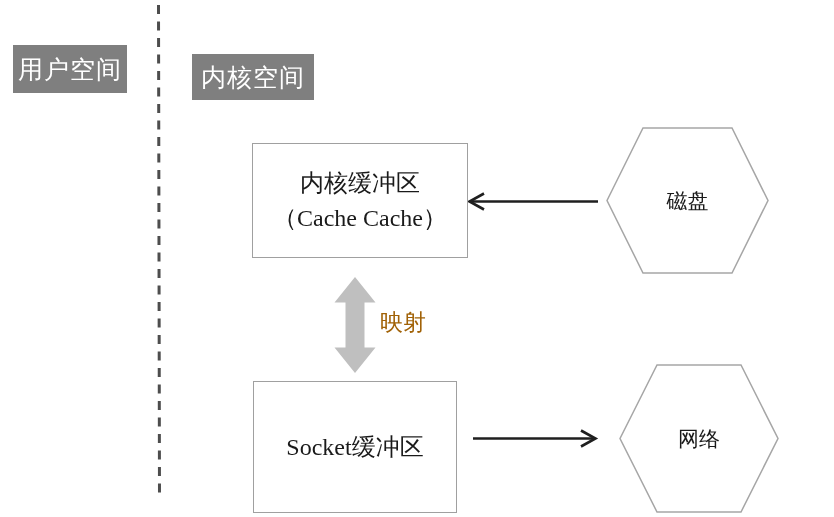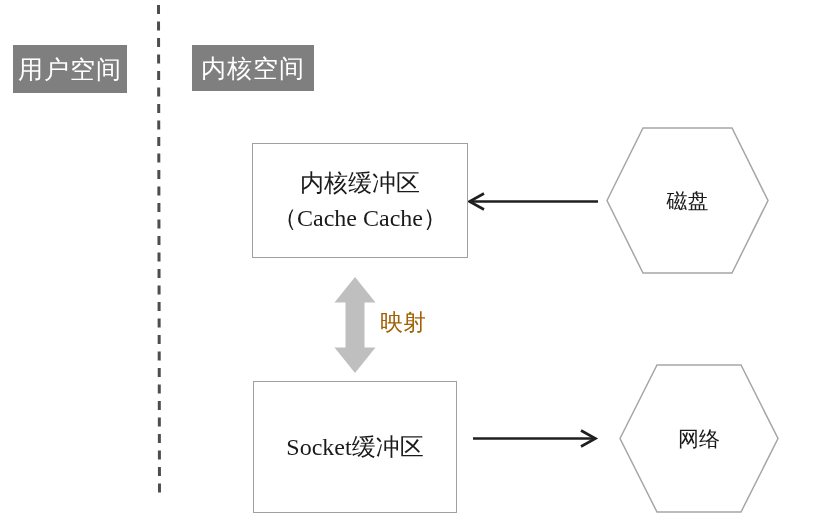--- a/index.html
+++ b/index.html
@@ -31,21 +31,21 @@
     align-items: center;
     justify-content: center;
     font-size: 25px;
     letter-spacing: 1px;
     white-space: nowrap;
   }
   .region-label.user {
     left: 13px; top: 45px; width: 114px; height: 48px;
   }
   .region-label.kernel {
-    left: 192px; top: 45px; width: 122px; height: 46px;
+    left: 192px; top: 54px; width: 122px; height: 46px;
   }
   .node-box {
     position: absolute;
     background: #ffffff;
     border: 1.5px solid #a0a0a0;
     display: flex;
     flex-direction: column;
     align-items: center;
     justify-content: center;
     color: #1a1a1a;

